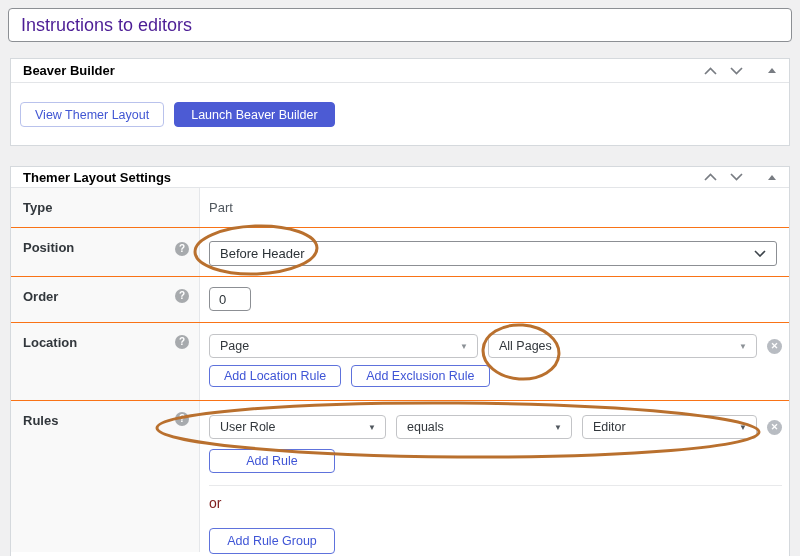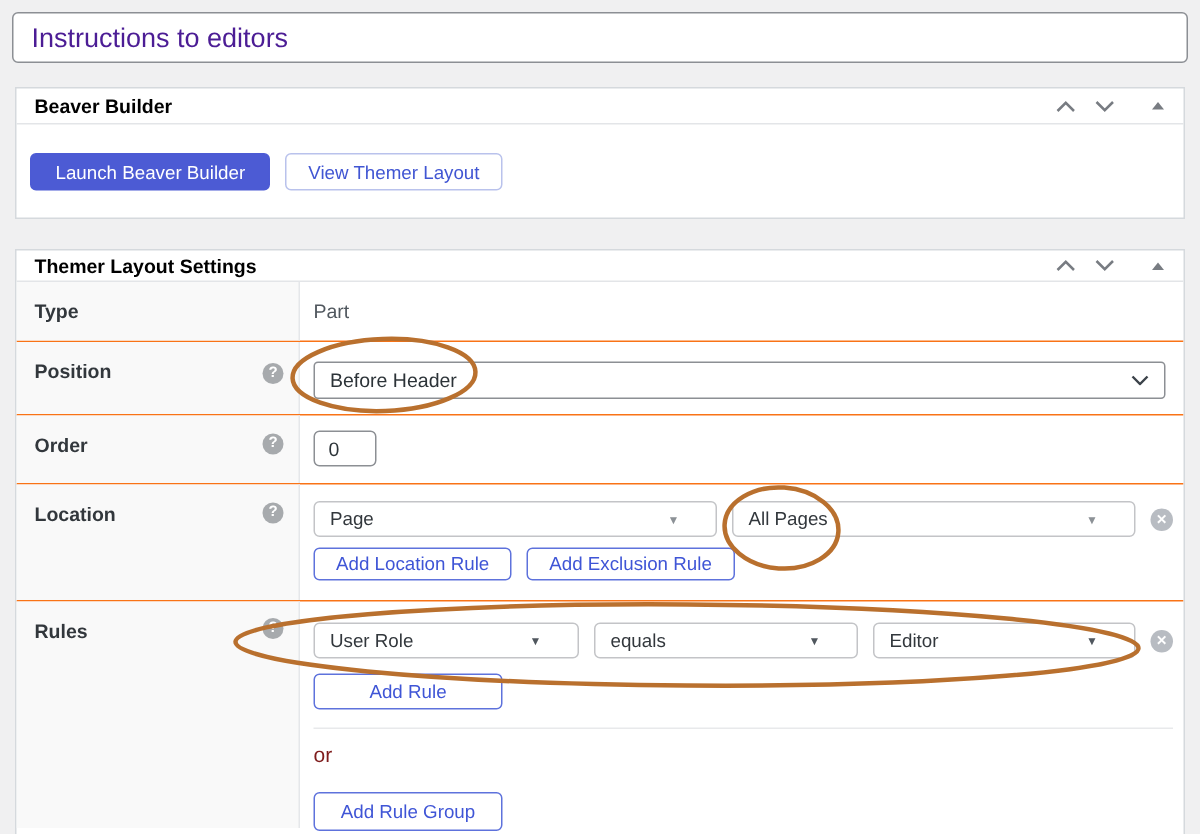--- a/index.html
+++ b/index.html
@@ -92,21 +92,21 @@
     margin-top:10px; width:42px; height:24px;
     border:1px solid #8c8f94; border-radius:4px; background:#fff;
     padding:0 0 0 9px; font-family:inherit; font-size:13px; color:#2c3338; outline:none;
   }
 
   .select-row { display:flex; align-items:center; gap:10px; margin-top:11px; }
   .row-rules .select-row { margin-top:14px; }
   .custom-select {
     height:24px; border:1px solid #c3c4c7; border-radius:4px; background:#fff;
     display:flex; align-items:center; justify-content:space-between;
-    padding:0 24px 0 10px; font-size:12.5px; color:#32373c; cursor:pointer;
+    padding:0 9px 0 10px; font-size:12.5px; color:#32373c; cursor:pointer;
   }
   .w-269 { width:269px; } .w-177 { width:177px; } .w-176 { width:176px; } .w-175 { width:175px; }
   .caret { font-size:8px; color:#50575e; margin-left:8px; }
   .caret-gray { color:#8c9196; }
 
   .remove-icon {
     width:15px; height:15px; flex:0 0 15px; border-radius:50%;
     background:#b8bcc2; color:#fff; font-size:9px; font-weight:bold;
     line-height:15px; text-align:center; cursor:pointer;
   }
@@ -141,22 +141,22 @@
       </span>
       <span class="hc-btn">
         <svg width="13" height="8" viewBox="0 0 13 8">
             <polyline points="1,1 6.5,6.5 12,1" stroke="#787c82" stroke-width="1.7" fill="none"></polyline>
           </svg>
       </span>
       <span class="triangle-up"></span>
     </span>
   </div>
   <div class="bb-content">
+    <button class="btn btn-outline-light">View Themer Layout</button>
     <button class="btn btn-primary">Launch Beaver Builder</button>
-    <button class="btn btn-outline-light">View Themer Layout</button>
   </div>
 </div>
 
 <div class="metabox" id="themer-box">
   <div class="metabox-header">
     <span class="metabox-title">Themer Layout Settings</span>
     <span class="header-controls">
       <span class="hc-btn">
         <svg width="13" height="8" viewBox="0 0 13 8">
             <polyline points="1,7 6.5,1.5 12,7" stroke="#787c82" stroke-width="1.7" fill="none"></polyline>

